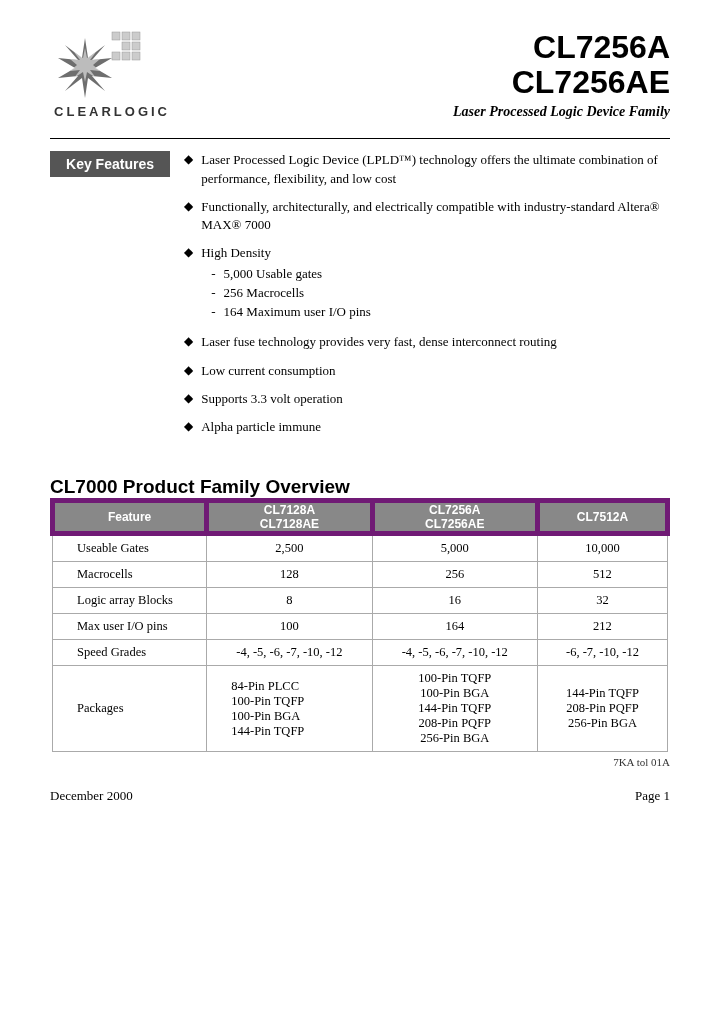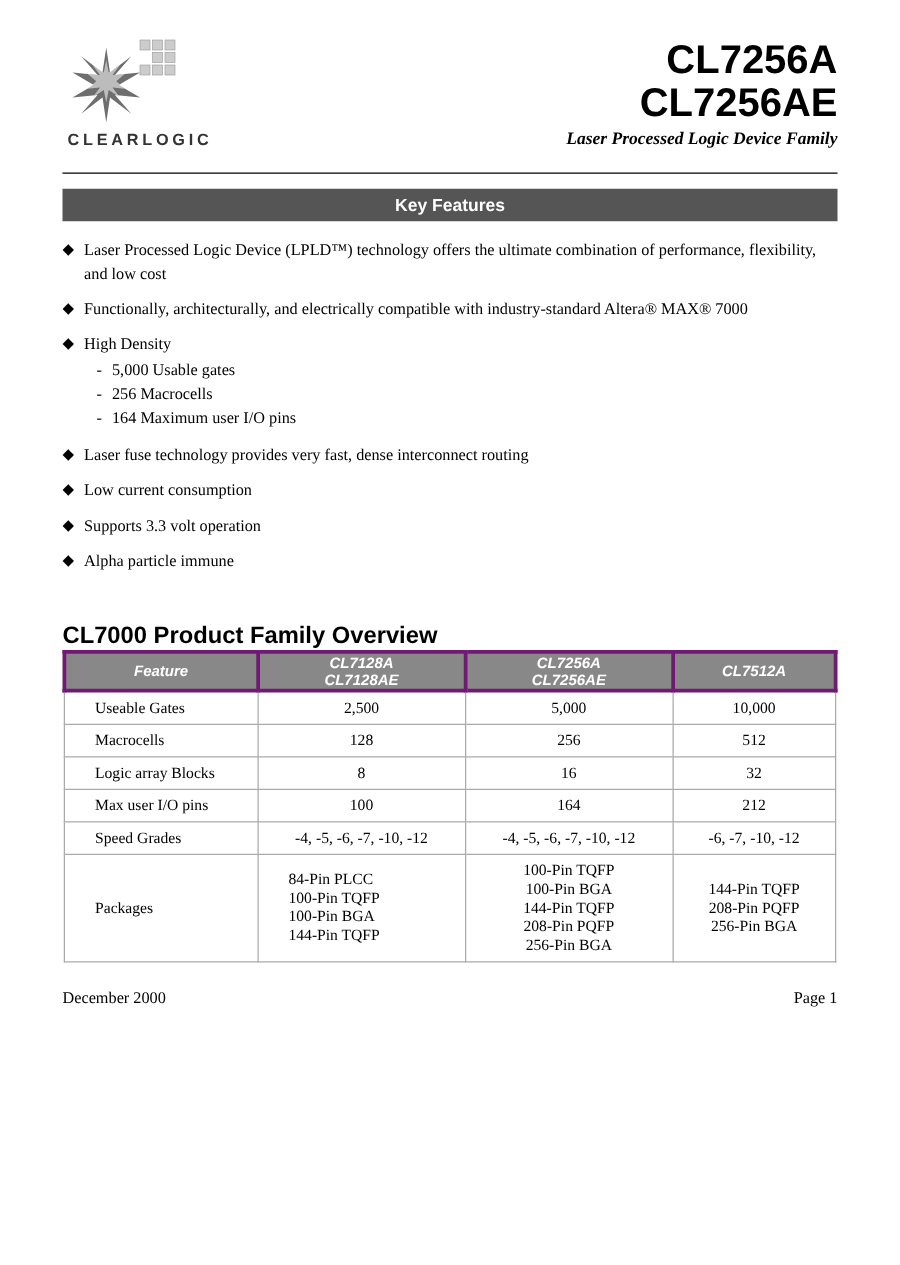--- a/index.html
+++ b/index.html
@@ -56,21 +56,20 @@
     .divider {
       border: none;
       border-top: 1px solid #000;
       margin-bottom: 12px;
     }
     
     .key-features-section {
       display: flex;
       gap: 14px;
       margin-bottom: 30px;
-      flex-direction: column;
     }
     .key-features-label {
       background: #555;
       color: #fff;
       font-family: Arial, sans-serif;
       font-size: 14px;
       font-weight: bold;
       padding: 5px 10px;
       white-space: nowrap;
       height: fit-content;
@@ -119,22 +118,21 @@
       font-size: 12.5px;
     }
     table th {
       background: #888;
       color: #fff;
       font-family: Arial, sans-serif;
       font-size: 12px;
       font-weight: bold;
       padding: 0 8px;
       text-align: center;
-      border: 3px solid #701a75;
-      font-style: italic;
+      border: 5px solid #701a75;
     }
     table th.feature-header {
       text-align: center;
     }
     table td {
       border: 1px solid #aaa;
       padding: 5px 24px;
       text-align: center;
       vertical-align: middle;
     }
@@ -304,18 +302,19 @@
 144-Pin TQFP
 208-Pin PQFP
 256-Pin BGA</td>
         <td style="white-space: pre-line; text-align: center;">144-Pin TQFP
 208-Pin PQFP
 256-Pin BGA</td>
       </tr>
     </tbody>
   </table>
 
+  <div class="table-ref">7KA tol 01A</div>
 </div>
 
 <div class="footer">
   <span>December 2000</span>
   <span>Page 1</span>
 </div>
 
 </body></html>

